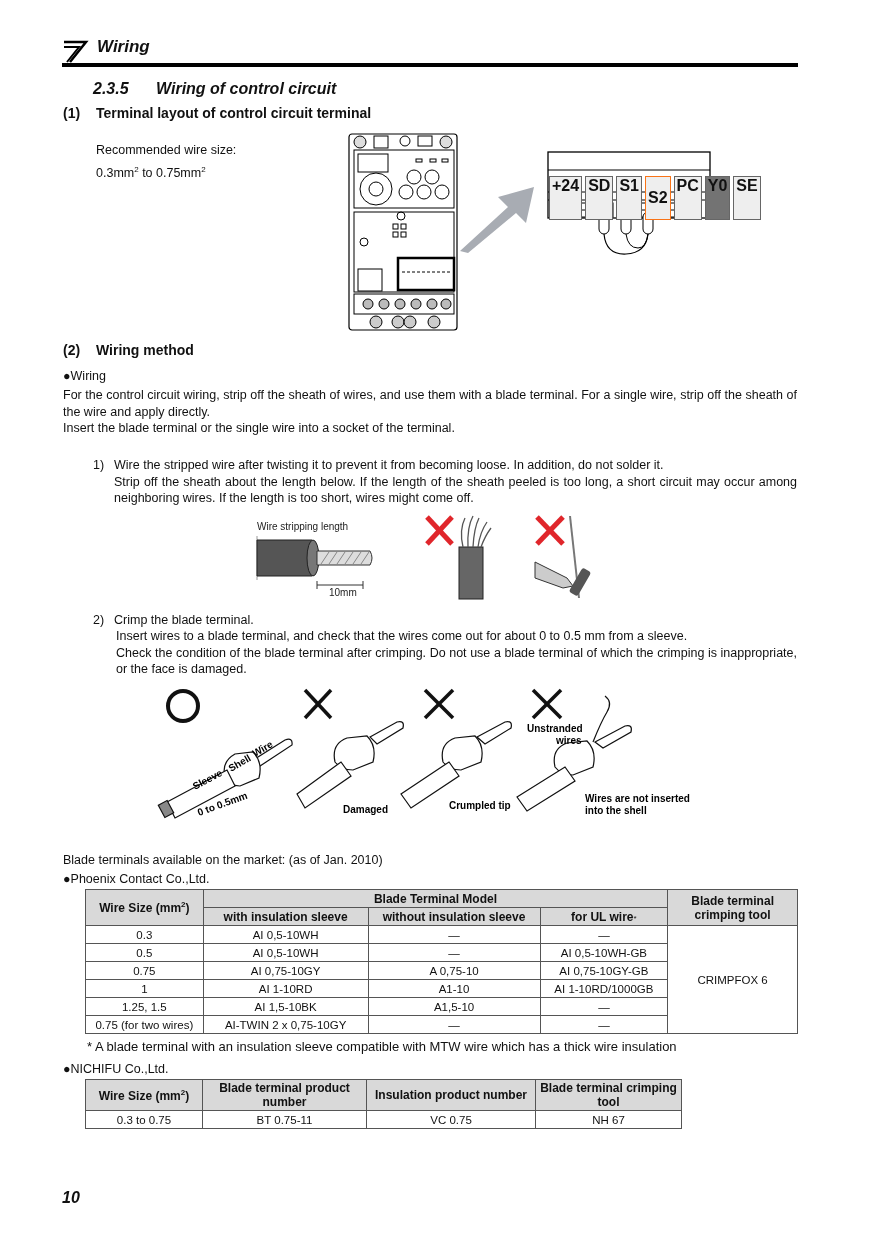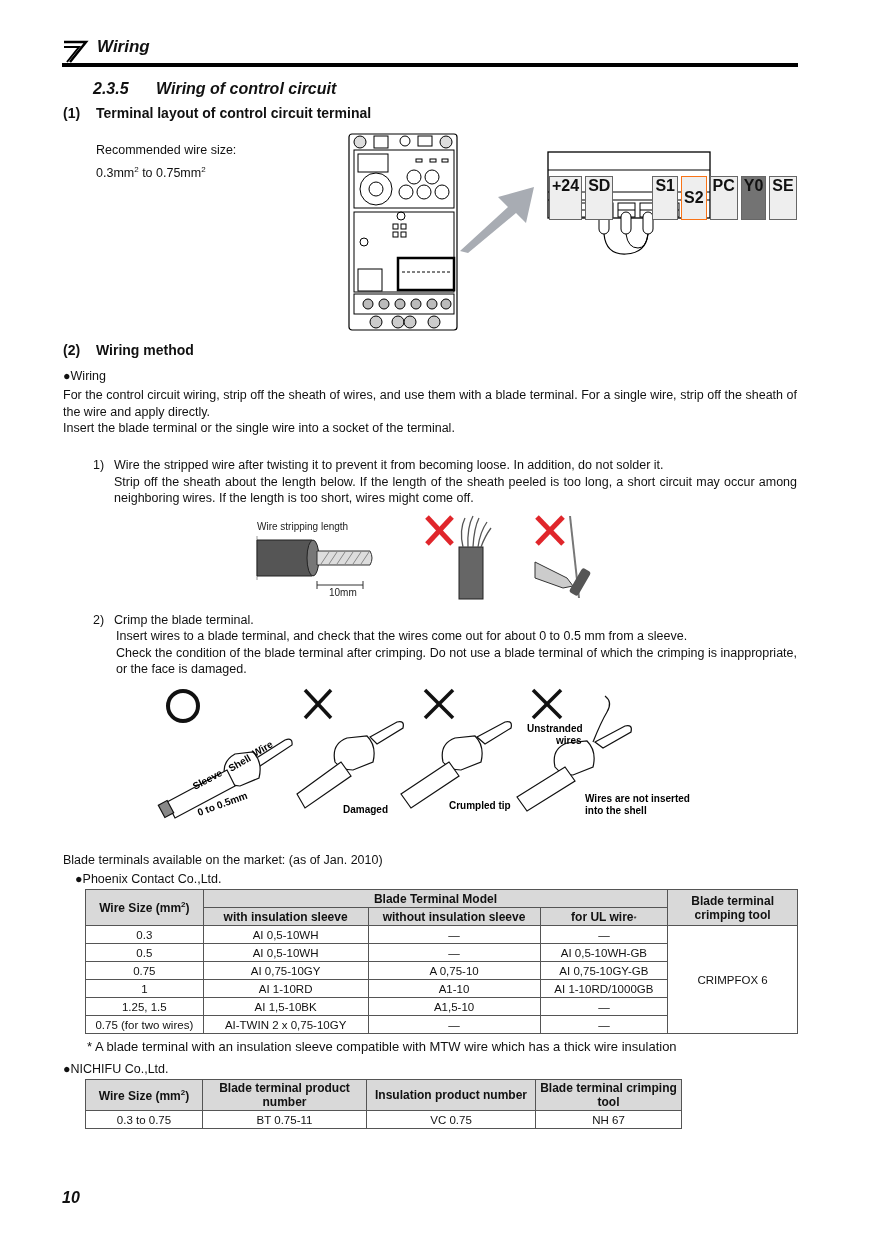--- a/index.html
+++ b/index.html
@@ -118,21 +118,21 @@
         <rect x="75" y="62" width="10" height="22" rx="5" fill="#fff"></rect>
         <rect x="97" y="62" width="10" height="22" rx="5" fill="#fff"></rect>
       <path d="M58 84 Q60 105 80 104 Q100 103 102 84" stroke-width="1.2"></path>
       <path d="M80 84 Q82 98 92 98 Q100 98 102 84"></path>
     </g>
   </svg>
 </div>
 <div class="abs" style="left:549px;top:176px;display:flex;gap:3px;font-size:16px;font-weight:bold;">
   <span style="border:1px solid #666;background:#eee;padding:0 2px;">+24</span>
   <span style="border:1px solid #666;background:#eee;padding:0 2px;">SD</span>
-  <span style="border:1px solid #666;background:#eee;padding:0 2px;margin-left:36px;">S1</span>
+  <span style="border:1px solid #666;background:#eee;padding:0 2px;">S1</span>
   <span style="border:1px solid #f97316;background:#eee;padding:12px 2px;">S2</span>
   <span style="border:1px solid #666;background:#eee;padding:0 2px;">PC</span>
   <span style="border:1px solid #666;background:#737373;padding:0 2px;">Y0</span>
   <span style="border:1px solid #666;background:#eee;padding:0 2px;">SE</span>
 </div>
 
 <div class="abs sub-title" style="left:63px;top:342px;">
   <span class="num">(2)</span><span>Wiring method</span>
 </div>
 <div class="abs body-text" style="left:63px;top:368px;">●Wiring</div>
@@ -243,21 +243,21 @@
       <path d="M438 60 Q446 40 452 30 Q458 20 450 14" fill="none"></path>
     </g>
     <text x="372" y="50" font-size="10" class="lbl">Unstranded</text>
     <text x="401" y="62" font-size="10" class="lbl">wires</text>
     <text x="430" y="120" font-size="10" class="lbl">Wires are not inserted</text>
     <text x="430" y="132" font-size="10" class="lbl">into the shell</text>
   </svg>
 </div>
 
 <div class="abs body-text" style="left:63px;top:852px;">Blade terminals available on the market: (as of Jan. 2010)</div>
-<div class="abs body-text" style="left:63px;top:871px;margin-left:12px;">●Phoenix Contact Co.,Ltd.</div>
+<div class="abs body-text" style="left:63px;top:871px;">●Phoenix Contact Co.,Ltd.</div>
 
 <table class="abs" style="left:85px;top:889px;width:713px;">
   <tbody>
       <tr>
     <th rowspan="2" style="width:108px;"><span>Wire Size (mm</span><sup style="font-size:8px">2</sup><span>)</span></th>
     <th colspan="3">Blade Terminal Model</th>
     <th rowspan="2" style="width:120px;">Blade terminal crimping tool</th>
   </tr>
   <tr>
     <th style="width:155px;">with insulation sleeve</th>

